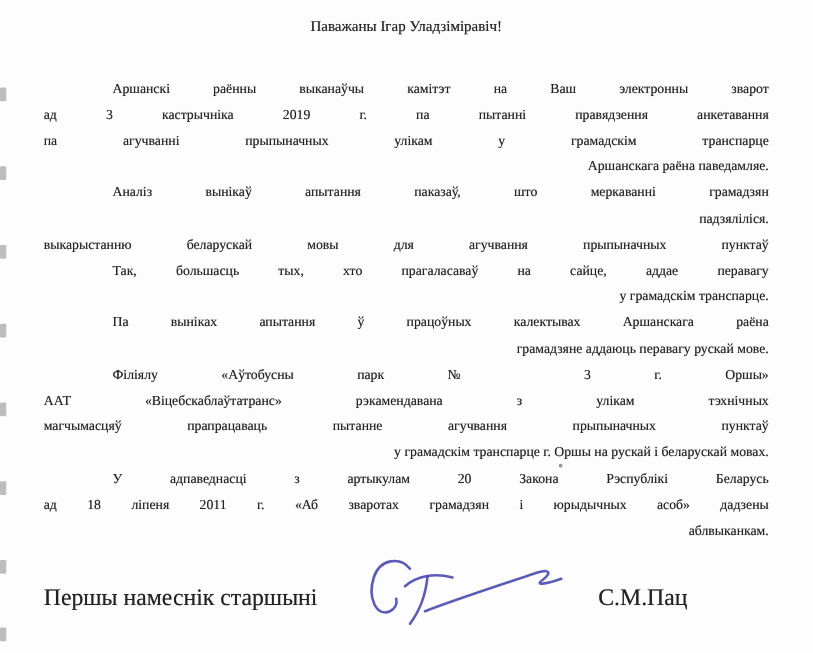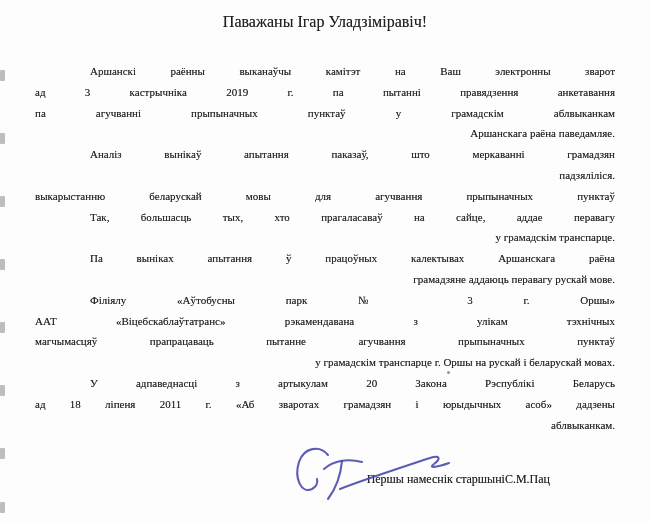--- a/index.html
+++ b/index.html
@@ -12,43 +12,43 @@
     width: 650px;
     height: 522px;
     background: #fdfdfd;
     overflow: hidden;
     font-family: "Liberation Serif", "DejaVu Serif", serif;
     color: #222222;
   }
   .salutation {
     padding-top: 11px;
     text-align: center;
-    font-size: 16px;
+    font-size: 12px;
     line-height: 21px;
     text-shadow: 0 0 0.6px rgba(45,45,45,0.55);
   }
   .body-text {
     margin: 29px 35px 0 35px;
     font-size: 11px;
     line-height: 20.8px;
     text-shadow: 0 0 0.6px rgba(45,45,45,0.55);
   }
   .ln { white-space: normal; }
   .ln.j {
     text-align: justify;
     text-align-last: justify;
   }
   .ln.last { text-align: right; }
   .ind { text-indent: 55px; }
   .sig-row {
     display: flex;
-    justify-content: flex-end;
+    justify-content: space-between;
     align-items: baseline;
     margin: 33px 100px 0 35px;
-    font-size: 12px;
+    font-size: 19px;
     line-height: 22px;
     text-shadow: 0 0 0.6px rgba(45,45,45,0.55);
   }
   .signature-svg {
     position: absolute;
     left: 283px;
     top: 442px;
     width: 185px;
     height: 62px;
   }
@@ -84,21 +84,21 @@
 <body>
 
 <div class="page">
 
   <div class="salutation">Паважаны Ігар Уладзіміравіч!</div>
 
   <div class="body-text">
 
     <div class="ln j ind">Аршанскі раённы выканаўчы камітэт на Ваш электронны зварот</div>
     <div class="ln j">ад 3 кастрычніка 2019 г. па пытанні правядзення анкетавання</div>
-    <div class="ln j">па агучванні прыпыначных пунктаў у грамадскім аблвыканкам</div>
+    <div class="ln j">па агучванні прыпыначных улікам у грамадскім транспарце</div>
     <div class="ln last">Аршанскага раёна паведамляе.</div>
 
     <div class="ln j ind">Аналіз вынікаў апытання паказаў, што меркаванні грамадзян</div>
     <div class="ln last">падзяліліся.</div>
 
     <div class="ln j">выкарыстанню беларускай мовы для агучвання прыпыначных пунктаў</div>
     <div class="ln j ind">Так, большасць тых, хто прагаласаваў на сайце, аддае перавагу</div>
     <div class="ln last">у грамадскім транспарце.</div>
 
     <div class="ln j ind">Па выніках апытання ў працоўных калектывах Аршанскага раёна</div>

